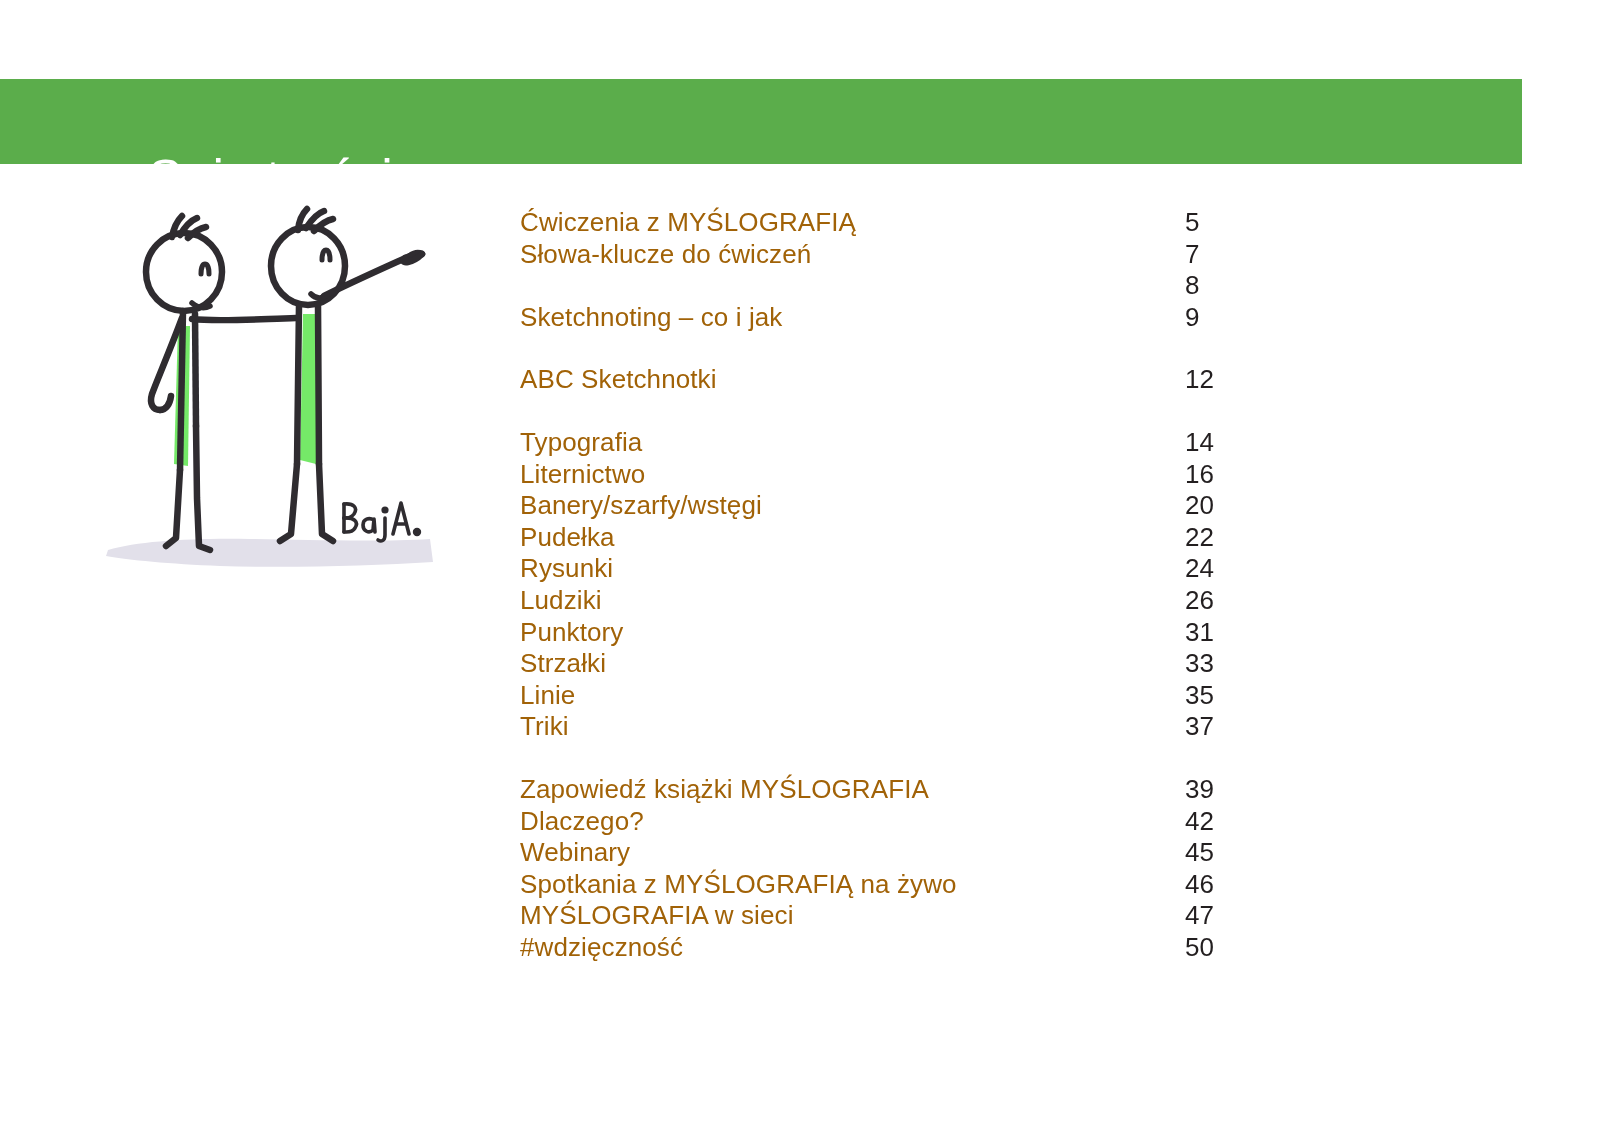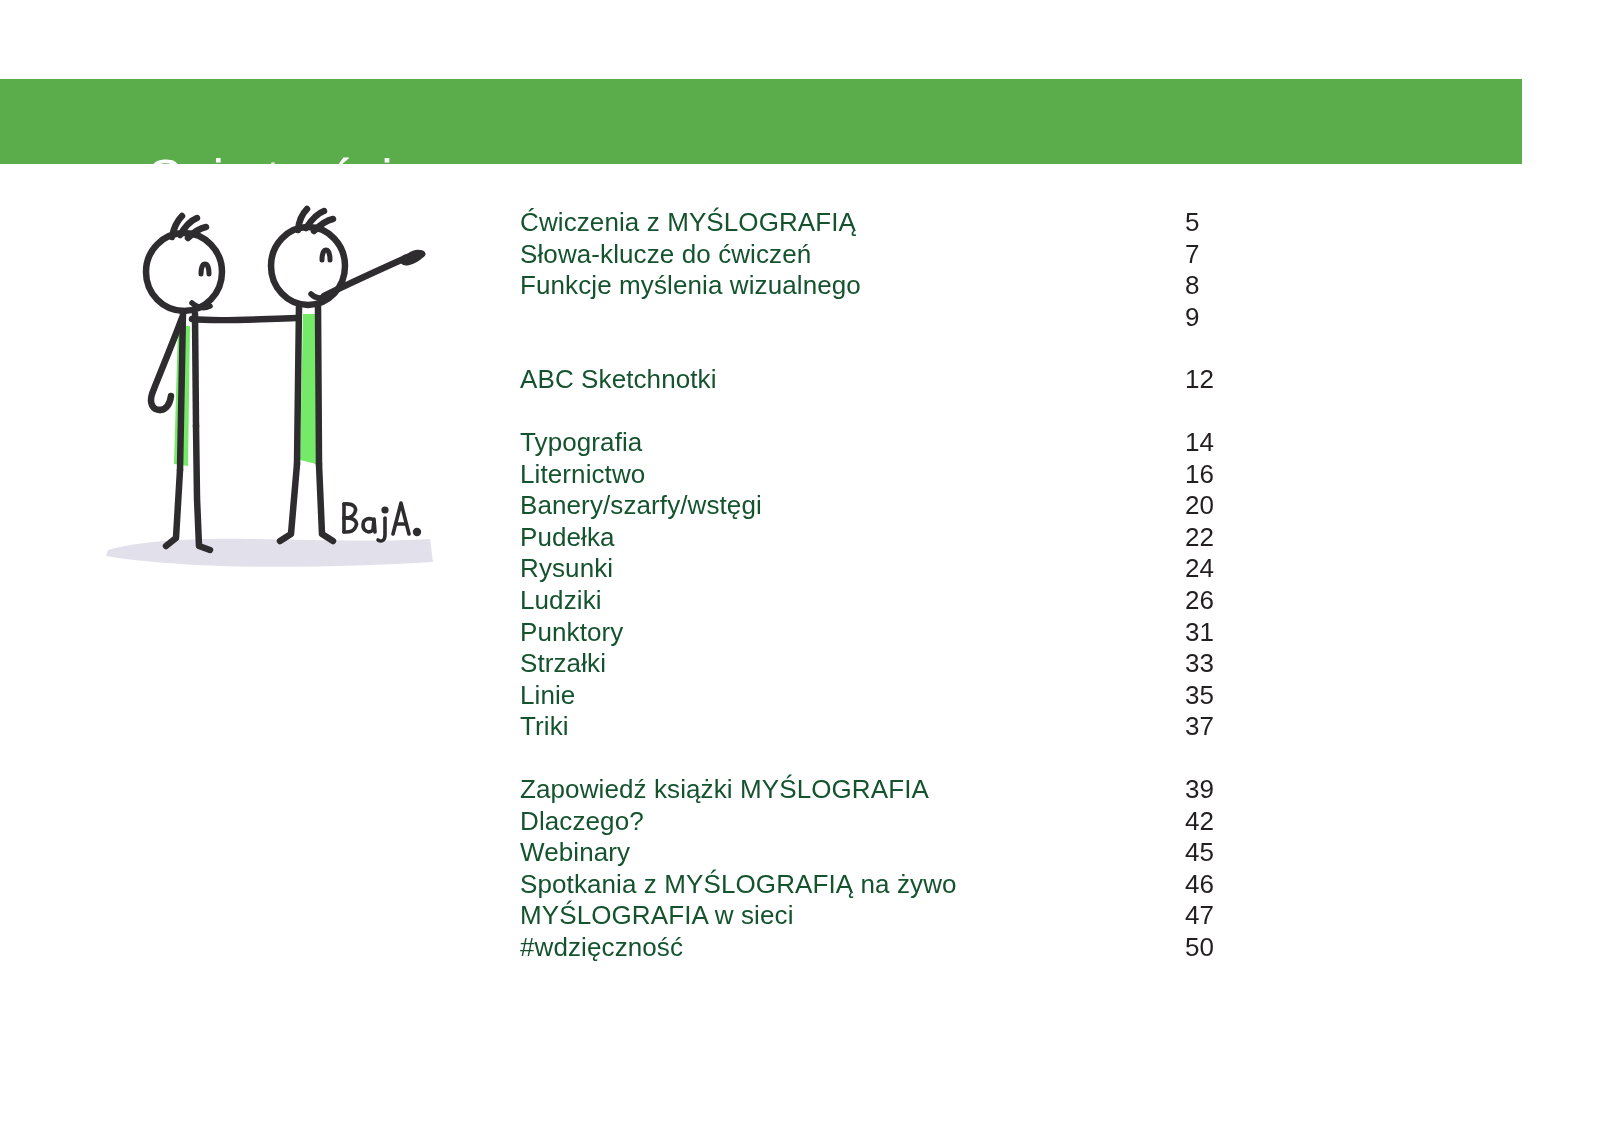--- a/index.html
+++ b/index.html
@@ -53,21 +53,21 @@
   .toc-row {
     position:relative;
     height:31.6px;
     line-height:31.6px;
     white-space:nowrap;
   }
   .toc-label {
     display:inline-block;
     font-size:26px;
     font-weight:400;
-    color:#14532d;
+    color:#a16207;
     letter-spacing:0.1px;
   }
   .toc-page {
     position:absolute;
     left:665px; top:0;
     font-size:26px;
     font-weight:400;
     color:#231f20;
     text-align:left;
     letter-spacing:0.1px;
@@ -159,22 +159,22 @@
         <circle cx="317" cy="334" r="2.4" fill="#2f2c30"></circle>
       </g>
     </svg>
   </div>
 
   <div id="toc">
 
   <div class="toc-block">
         <div class="toc-row"><span class="toc-label">Ćwiczenia z MYŚLOGRAFIĄ</span><span class="toc-page">5</span></div>
         <div class="toc-row"><span class="toc-label">Słowa-klucze do ćwiczeń</span><span class="toc-page">7</span></div>
-        <div class="toc-row"><span class="toc-label">Funkcje myślenia wizualnego</span><span class="toc-page">8</span></div>
-        <div class="toc-row"><span class="toc-page">9</span></div>
+        <div class="toc-row"><span class="toc-page">8</span></div>
+        <div class="toc-row"><span class="toc-label">Sketchnoting – co i jak</span><span class="toc-page">9</span></div>
       </div>
       <div class="toc-block">
         <div class="toc-row"><span class="toc-label">ABC Sketchnotki</span><span class="toc-page">12</span></div>
       </div>
       <div class="toc-block">
         <div class="toc-row"><span class="toc-label">Typografia</span><span class="toc-page">14</span></div>
         <div class="toc-row"><span class="toc-label">Liternictwo</span><span class="toc-page">16</span></div>
         <div class="toc-row"><span class="toc-label">Banery/szarfy/wstęgi</span><span class="toc-page">20</span></div>
         <div class="toc-row"><span class="toc-label">Pudełka</span><span class="toc-page">22</span></div>
         <div class="toc-row"><span class="toc-label">Rysunki</span><span class="toc-page">24</span></div>

